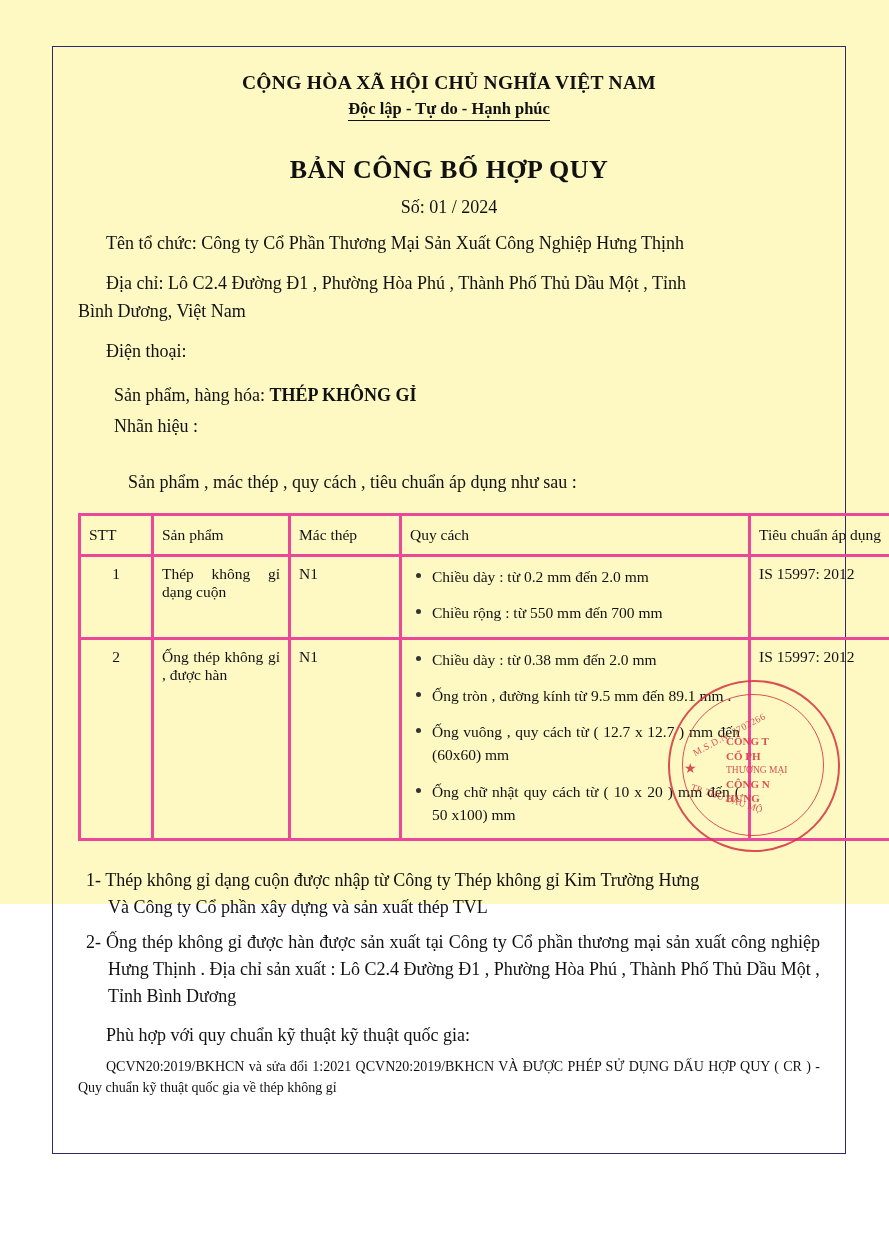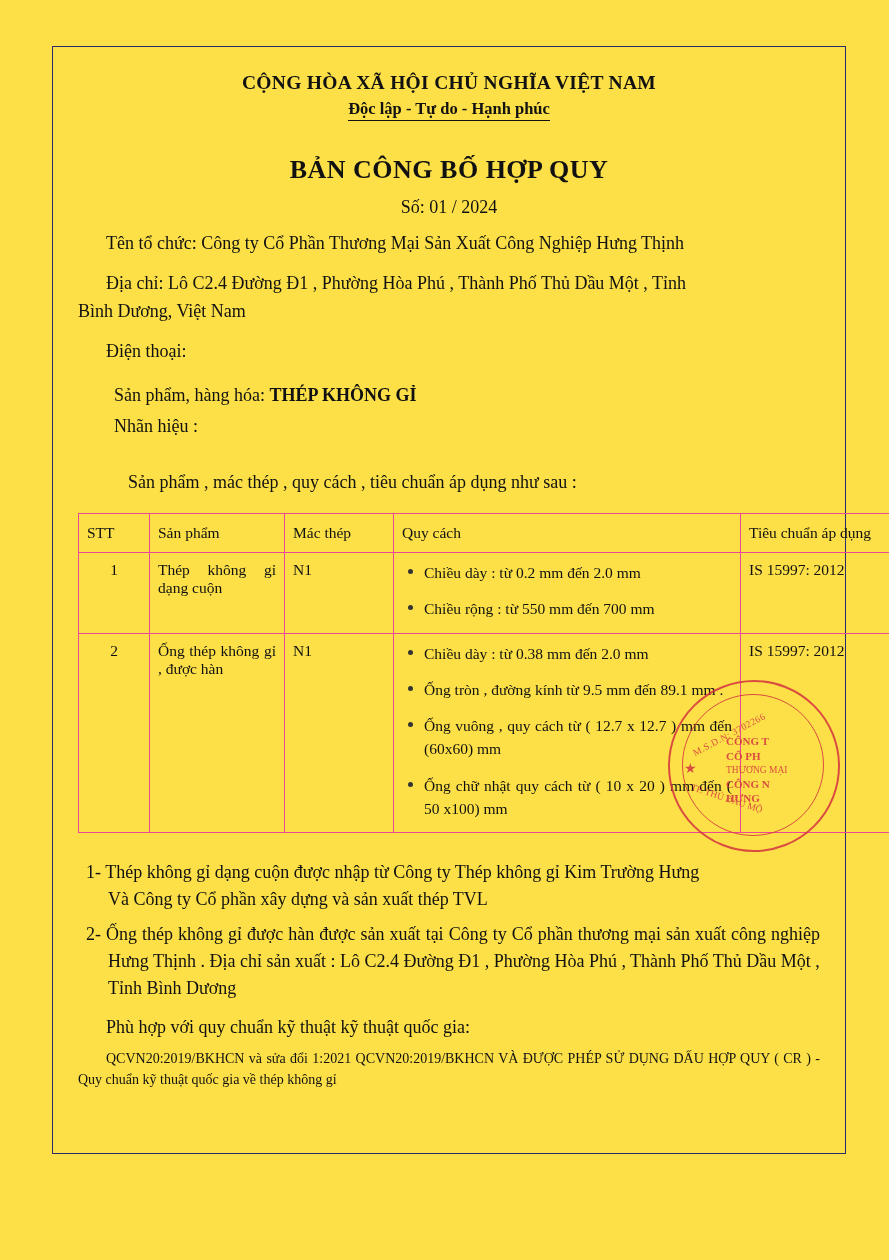--- a/index.html
+++ b/index.html
@@ -12,22 +12,22 @@
     height: 1260px;
     font-family: "Liberation Serif", serif;
     color: #111111;
     position: relative;
     overflow: hidden;
   }
   .page {
     position: absolute;
     left: 0; top: 0;
     width: 889px;
-    height: 1260px;
-    background: #fde047;
+    height: 904px;
+    background: #fef9c3;
   }
   .doc-border {
     position: absolute;
     left: 52px;
     top: 46px;
     width: 794px;
     height: 1108px;
     border: 1.3px solid #2b2b6b;
     box-sizing: border-box;
   }
@@ -76,21 +76,21 @@
   .product-line { margin-top: 16px; }
 
   table.spec {
     margin-top: 16px;
     border-collapse: collapse;
     width: 742px;
     font-size: 15.5px;
     table-layout: fixed;
   }
   table.spec th, table.spec td {
-    border: 1px solid #ec4899;
+    border: 3px solid #ec4899;
     vertical-align: top;
     padding: 8px 8px 10px 8px;
   }
   table.spec th {
     font-weight: normal;
     text-align: left;
     padding-top: 10px;
     padding-bottom: 10px;
   }
   th.c-stt, td.c-stt { width: 54px; text-align: center; }

